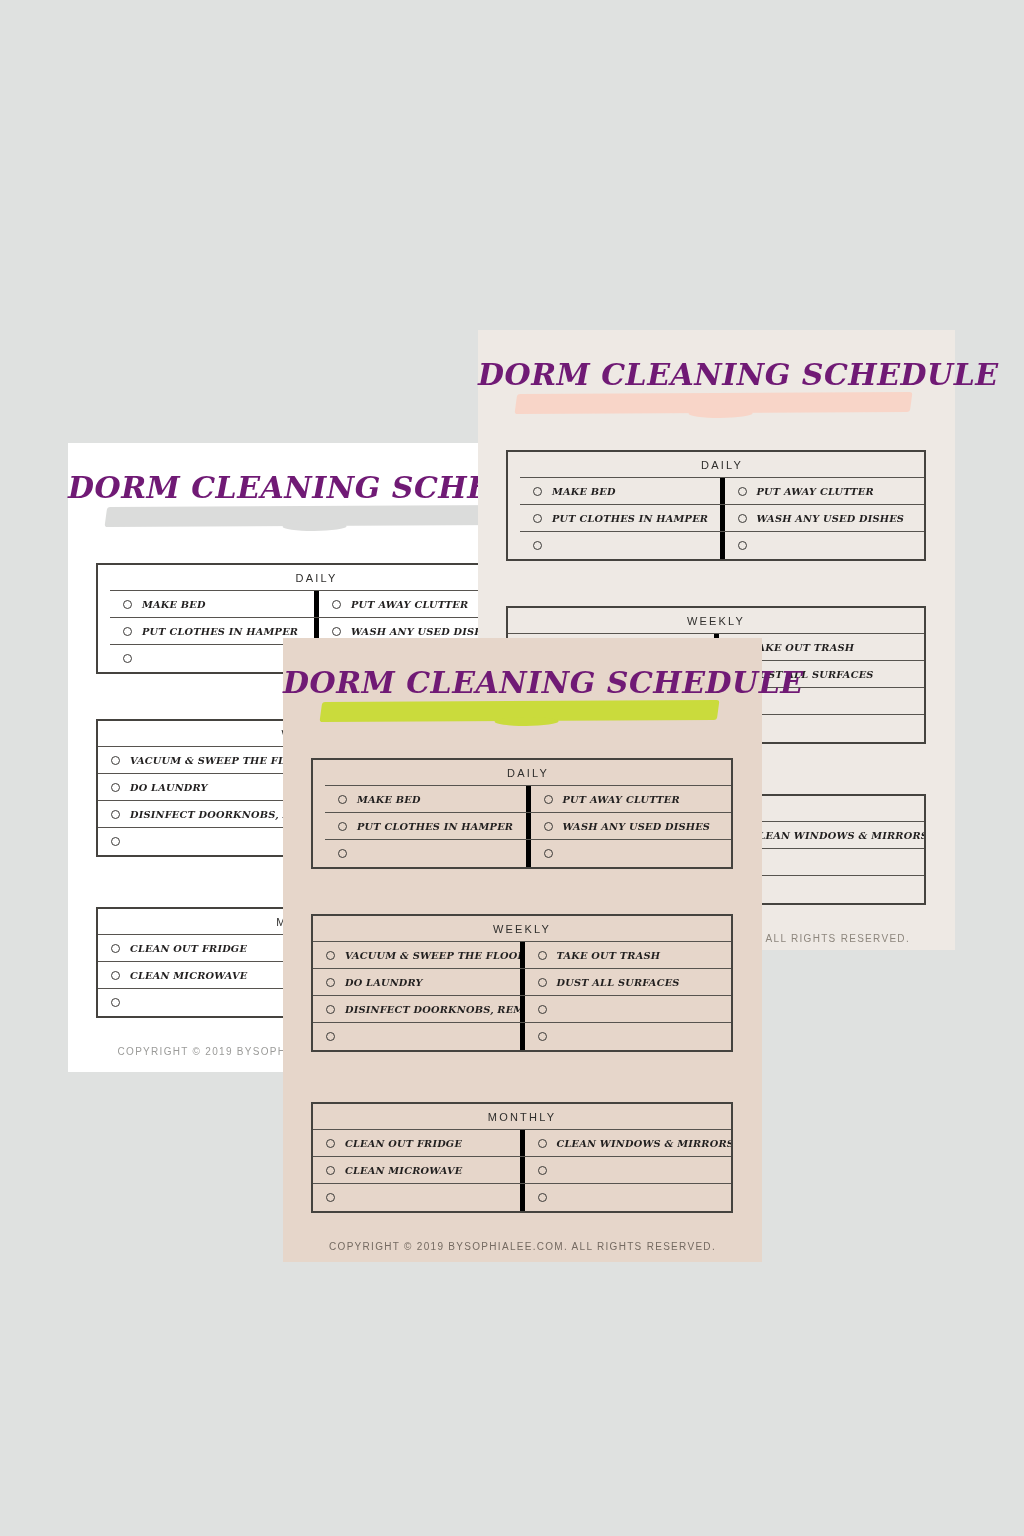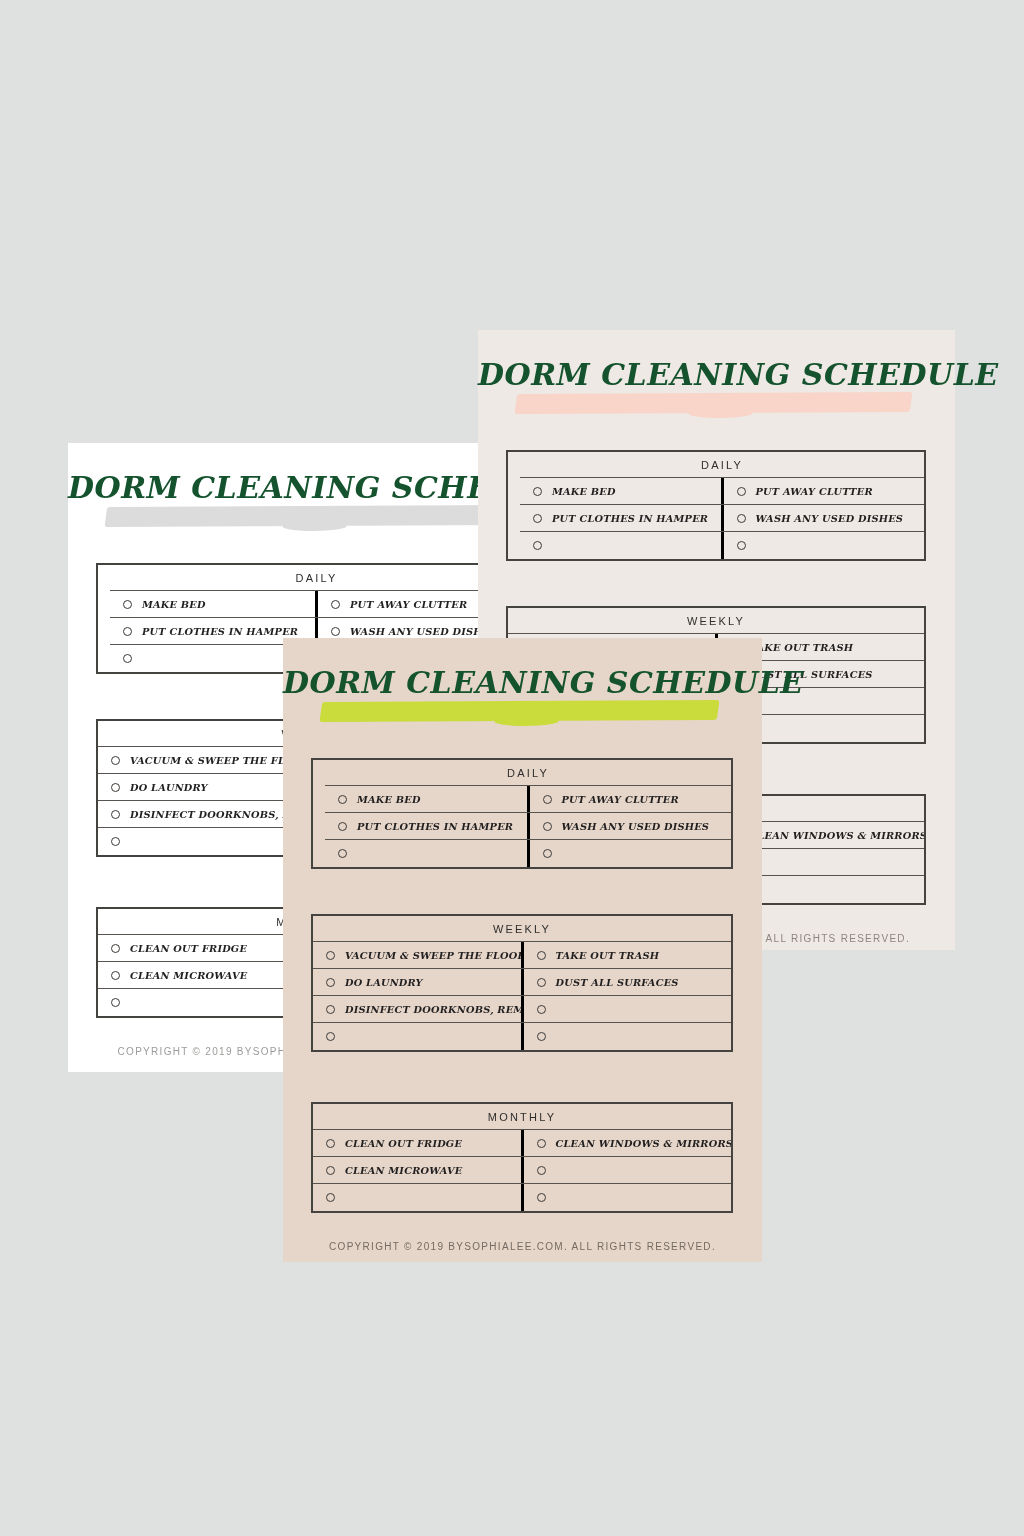--- a/index.html
+++ b/index.html
@@ -8,21 +8,21 @@
 
   .pg { position: absolute; }
   .p1 { left: 68px;  top: 443px; width: 486px; height: 629px; z-index: 1; }
   .p2 { left: 478px; top: 330px; width: 477px; height: 620px; z-index: 2; }
   .p3 { left: 283px; top: 638px; width: 479px; height: 624px; z-index: 3; }
 
   .ttl {
     position: absolute; top: 27px; left: 0; right: 0; z-index: 2;
     text-align: center; white-space: nowrap;
     font-family: "DejaVu Serif", serif; font-style: italic; font-weight: bold;
-    font-size: 30px; letter-spacing: 0.5px; color: #14532d;
+    font-size: 30px; letter-spacing: 0.5px; color: #701a75;
   }
   .hl {
     position: absolute; top: 63px; height: 20px; z-index: 1;
     left: 38px; right: 44px;
     transform: skew(-8deg) rotate(-0.3deg); border-radius: 3px;
   }
   .hl::after {
     content: ""; position: absolute; left: 44%; bottom: -5px;
     width: 64px; height: 9px; background: inherit; border-radius: 50%;
   }
@@ -32,21 +32,21 @@
   .sw { top: 276px; }
   .sm { top: 464px; }
 
   .hd {
     height: 26px; display: flex; align-items: center; justify-content: center;
     border-bottom: 1px solid #57544f;
     font-size: 11px; letter-spacing: 2.2px; color: #2f2e2c;
   }
   .rw { display: flex; height: 27px; border-bottom: 1px solid #57544f; }
   .rw:last-child { border-bottom: none; }
-  .cl { flex: 1 1 0; display: flex; align-items: center; padding-left: 13px; border-right: 3px solid #000000; overflow: hidden; }
+  .cl { flex: 1 1 0; display: flex; align-items: center; padding-left: 13px; border-right: 5px solid #000000; overflow: hidden; }
   .cl:last-child { border-right: none; }
   .cc {
     flex: none; width: 9px; height: 9px; border: 1.5px solid #3c3a38;
     border-radius: 50%; margin-right: 10px; background: transparent;
   }
   .lb {
     font-family: "DejaVu Serif", serif; font-style: italic; font-weight: bold;
     font-size: 9.8px; letter-spacing: 0.2px; color: #211f1f; white-space: nowrap;
   }
 

